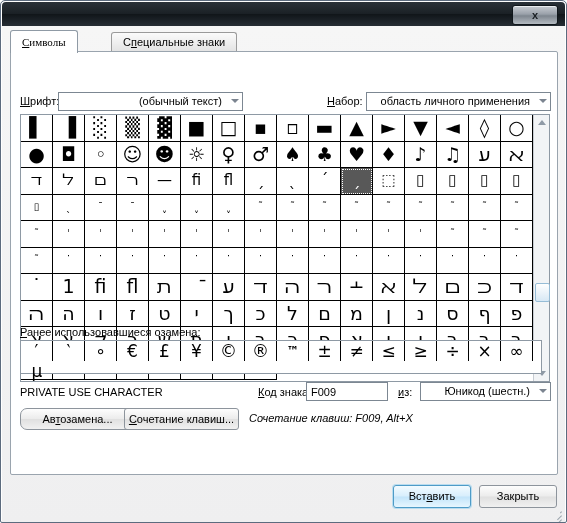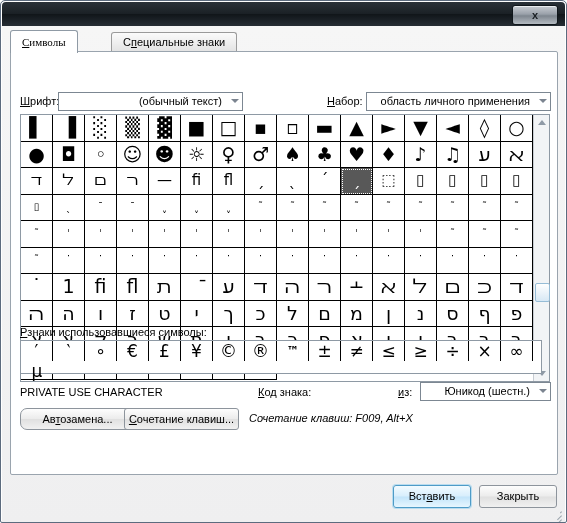--- a/index.html
+++ b/index.html
@@ -544,21 +544,21 @@
             <span class="sarrow-up"></span>
           </div>
           <div id="sb-thumb"></div>
           <div class="sbtn" id="sb-down">
             <span class="sarrow-down"></span>
           </div>
         </div>
       </div>
 
       <div id="recent-label">
-        <u>Р</u><span>знаки использовавшиеся символы:</span>
+        <u>Р</u><span>анее использовавшиеся озамена:</span>
       </div>
       <div id="recent-wrap">
           <div class="rcell">′</div>
           <div class="rcell">‵</div>
           <div class="rcell">∘</div>
           <div class="rcell">€</div>
           <div class="rcell">£</div>
           <div class="rcell">¥</div>
           <div class="rcell">©</div>
           <div class="rcell">®</div>
@@ -571,20 +571,21 @@
           <div class="rcell">×</div>
           <div class="rcell">∞</div>
           <div class="rcell">µ</div>
         </div>
 
       <div id="char-name">PRIVATE USE CHARACTER</div>
 
       <div class="fieldlabel" id="code-label">
         <u>К</u>од знака:
       </div>
+      <input id="code-input" type="text" value="F009" style="">
 
       <div class="fieldlabel" id="from-label">
         <u>и</u>з:
       </div>
       <div class="combo" id="from-combo">
         <span class="ctext">Юникод (шестн.)</span>
         <span class="carrow"></span>
       </div>
 
       <div class="btn" id="autocorrect-btn">

